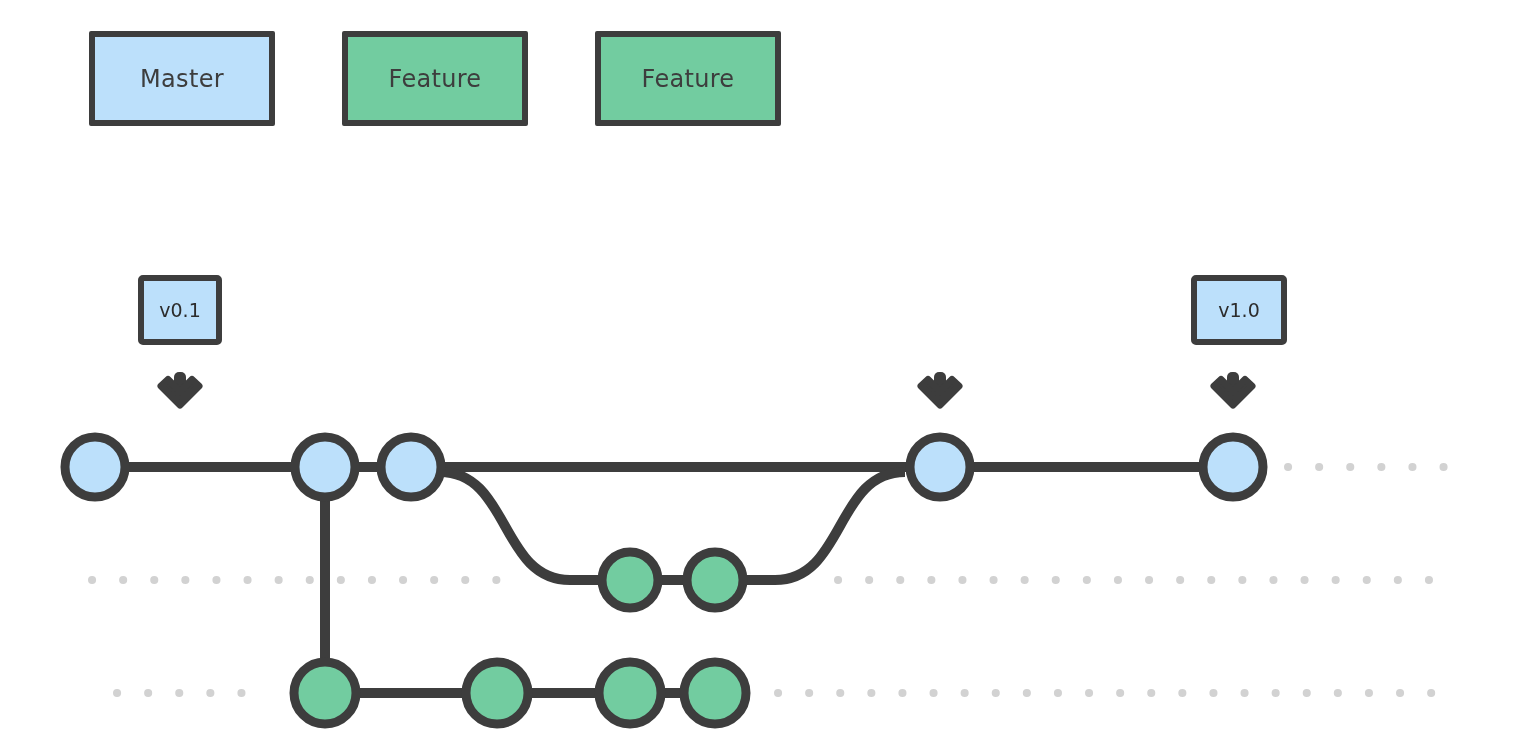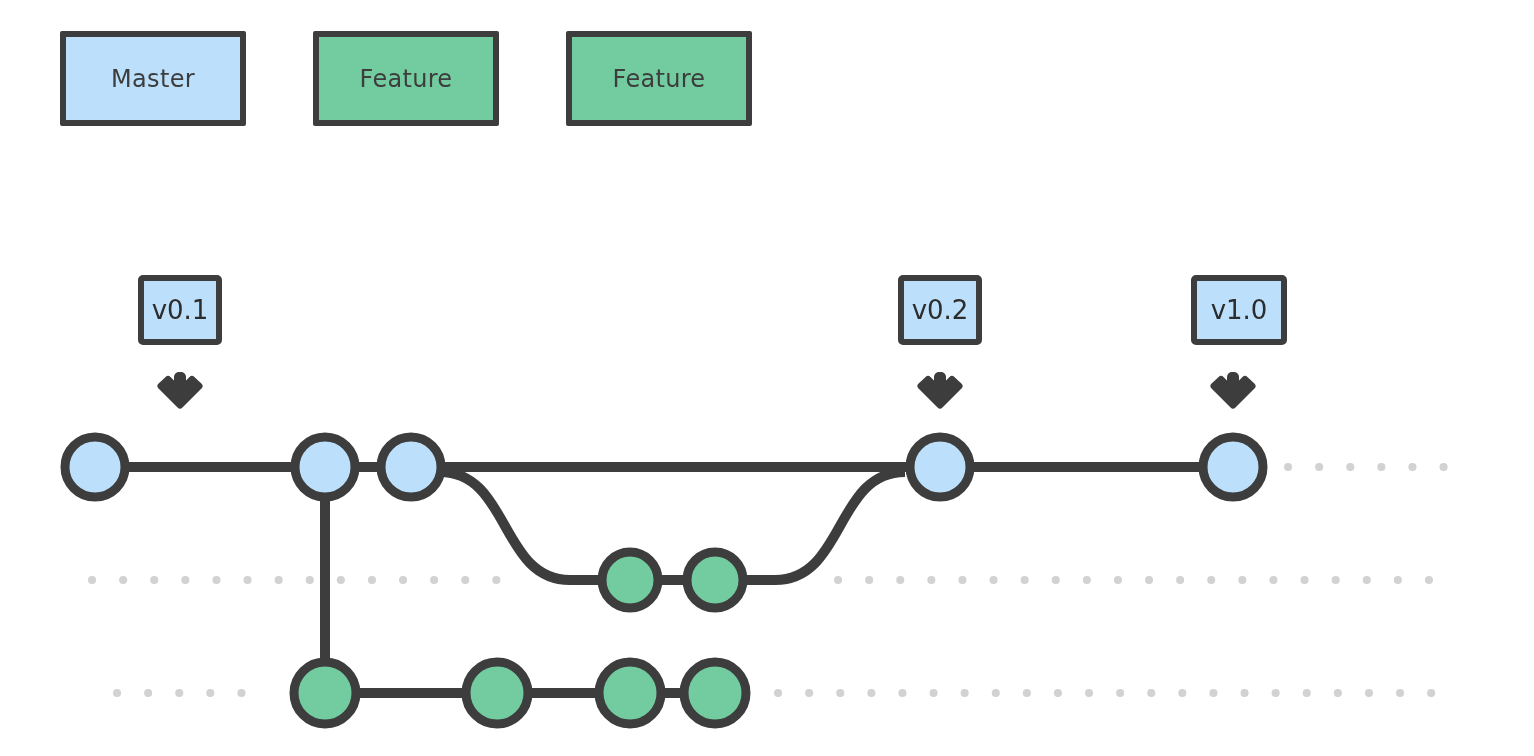--- a/index.html
+++ b/index.html
@@ -32,36 +32,37 @@
     position: absolute;
     box-sizing: border-box;
     border: 6px solid #3d3d3d;
     border-radius: 2px;
     display: flex;
     align-items: center;
     justify-content: center;
     color: #3d3d3d;
     font-size: 24px;
     letter-spacing: 0.3px;
+    margin-left: 29px;
   }
   .legend-box-0 { left: 60px;  top: 31px; width: 186px; height: 95px; background: #bce0fb; }
   .legend-box-1 { left: 313px; top: 31px; width: 186px; height: 95px; background: #72cca0; }
   .legend-box-2 { left: 566px; top: 31px; width: 186px; height: 95px; background: #72cca0; }
 
   .tag {
     position: absolute;
     box-sizing: border-box;
     border: 6px solid #3d3d3d;
     border-radius: 5px;
     background: #bce0fb;
     display: flex;
     align-items: center;
     justify-content: center;
     color: #2c2c2c;
-    font-size: 26px;
+    font-size: 19px;
   }
   svg { position: absolute; left: 0; top: 0; }
   .svg-layer { position: absolute; left: 0; top: 0; width: 1534px; height: 756px; }
 </style>
 </head>
 <body>
 
 <div id="stage">
 
   <div class="legend">
@@ -138,20 +139,17 @@
       <g transform="translate(1233,372)">
         <rect x="-6" y="0" width="12" height="28" rx="5"></rect>
         <path d="M -19 14 L -12 7.5 L 0 19.5 L 12 7.5 L 19 14 L 0 33 Z" stroke="#3d3d3d" stroke-width="7" stroke-linejoin="round" stroke-linecap="round"></path>
       </g>
     </g>
   </svg>
 
   <div class="tag" style="left:138px; top:275px; width:84px; height:70px;">
     <span>v0.1</span>
   </div>
-  <div class="tag" style="left:898px; top:275px; width:84px; height:70px;">
-    <span>v0.2</span>
-  </div>
   <div class="tag" style="left:1191px; top:275px; width:96px; height:70px;">
     <span>v1.0</span>
   </div>
 
 </div>
 
 </body></html>

